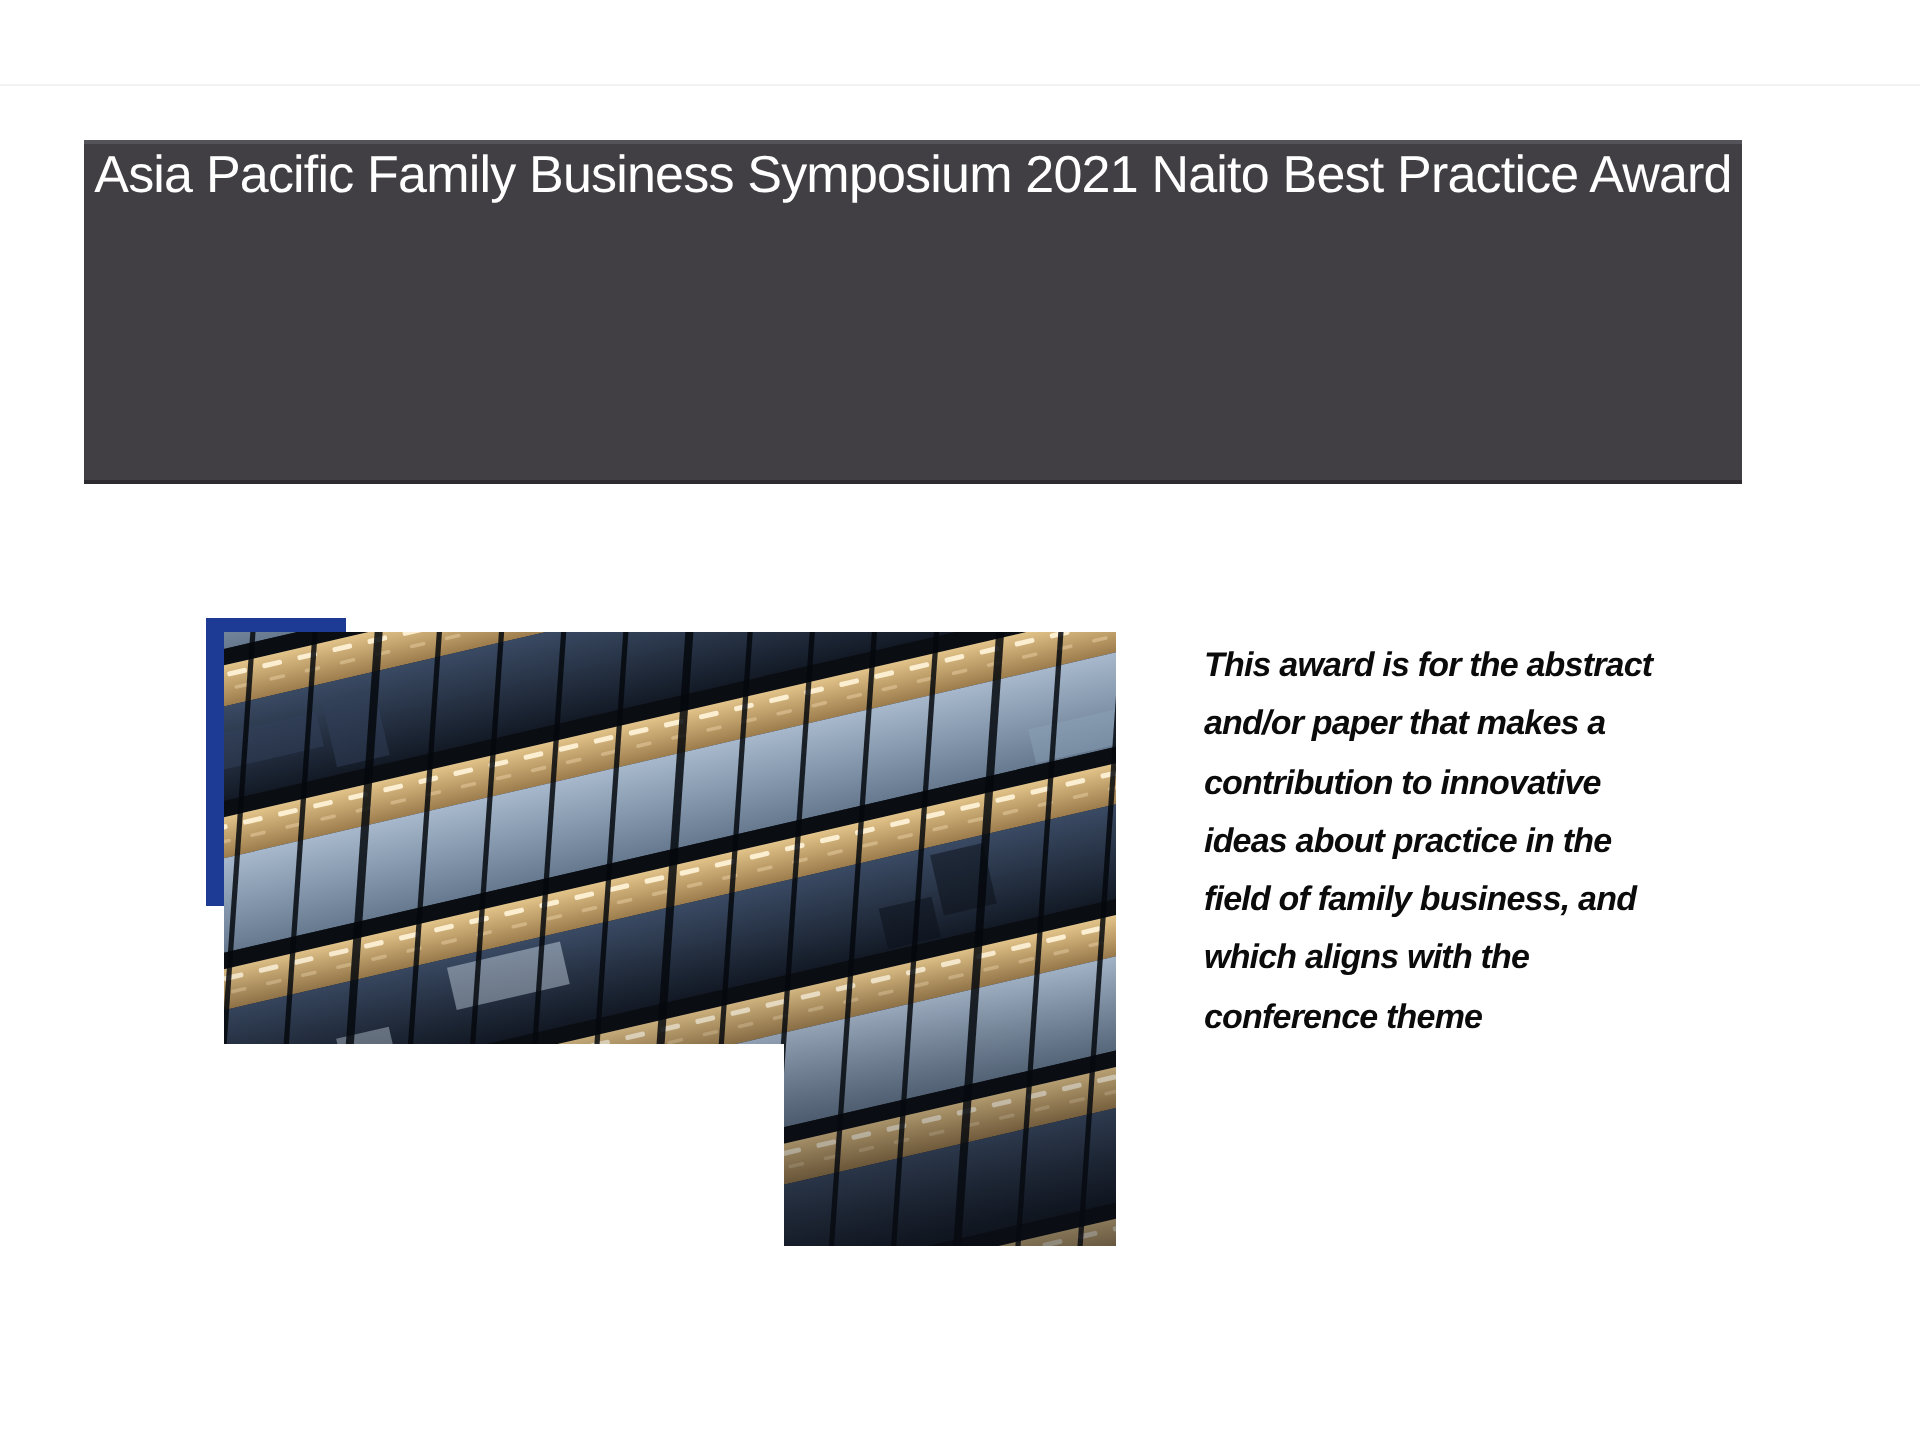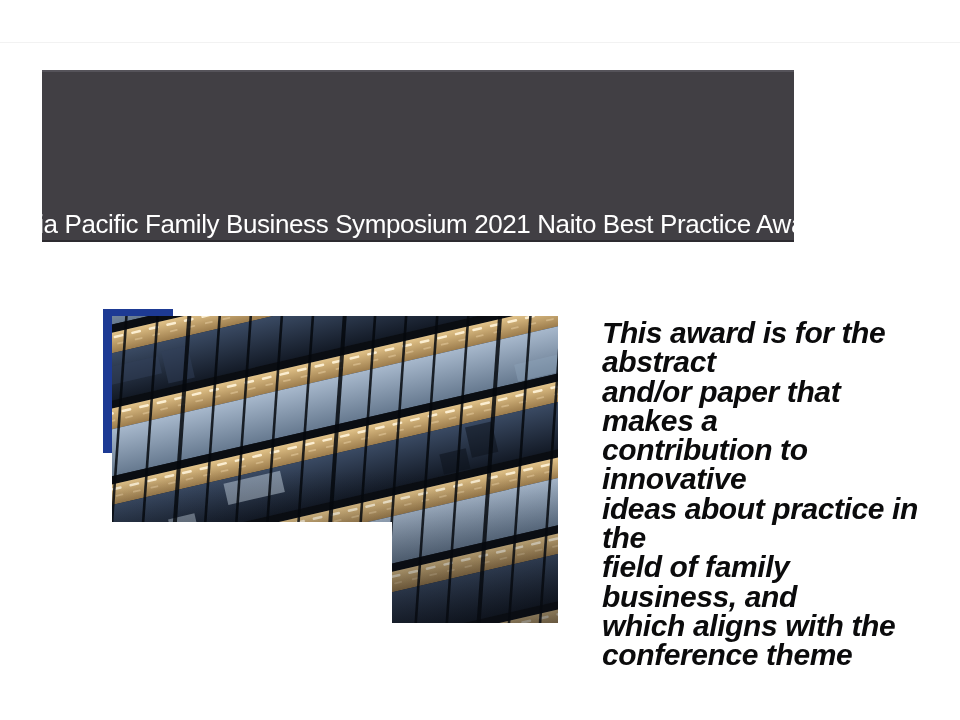--- a/index.html
+++ b/index.html
@@ -10,26 +10,26 @@
     overflow:hidden;
     font-family:"Liberation Sans", sans-serif;
   }
   
   #edge-line{
     position:absolute;left:0;top:42px;width:960px;height:1px;
     background:#f2f2f2;
   }
   
   #banner{
-    position:absolute;left:42px;top:70px;width:752px;height:172px;
+    position:absolute;left:42px;top:70px;width:829px;height:172px;
     background:#413f44;
     border-top:2px solid #55535a;
     border-bottom:2px solid #2d2b30;
     box-sizing:border-box;
-    display:flex;align-items:flex-end;justify-content:center;
+    display:flex;align-items:flex-start;justify-content:center;
   }
   #banner .title{
     color:#ffffff;
     font-size:26px;
     letter-spacing:-0.4px;
     white-space:nowrap;
     font-weight:400;
   }
   
   #accent{
@@ -50,21 +50,21 @@
     line-height:38px;
     color:#141418;
     white-space:pre-line;
     letter-spacing:-0.5px;
   }
   
   #description{
     position:absolute;left:602px;top:318px;width:330px;
     font-style:italic;
     font-weight:600;
-    font-size:30px;
+    font-size:17px;
     line-height:29.3px;
     letter-spacing:-0.4px;
     color:#0b0b0c;
     white-space:pre-line;
   }
 </style>
 </head>
 <body>
 
 <div id="slide">

